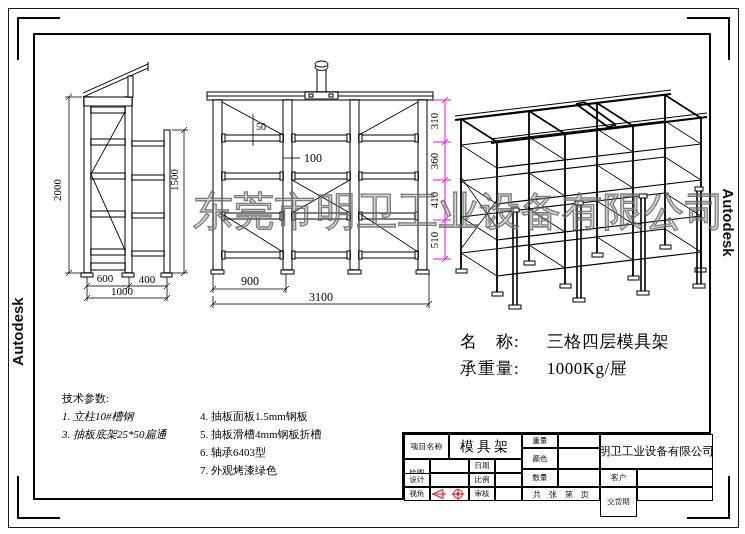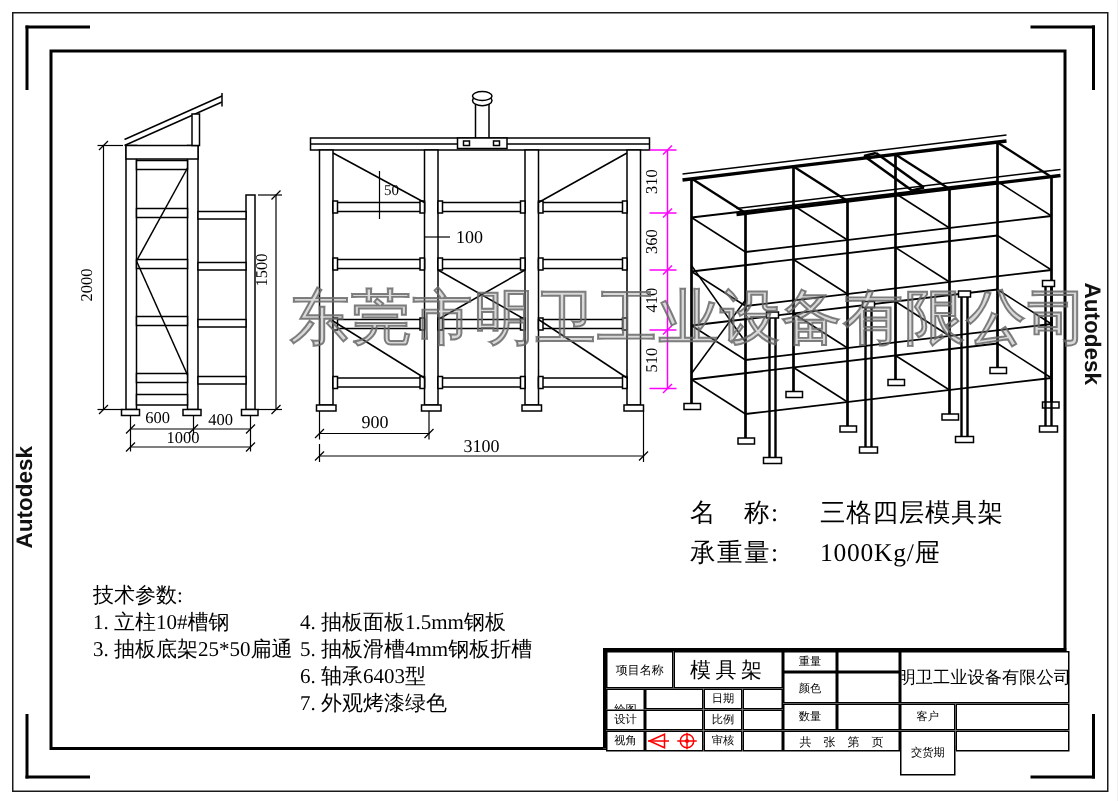--- a/index.html
+++ b/index.html
@@ -23,23 +23,23 @@
   #watermark{left:193px;top:184px;width:505px;font-size:40px;letter-spacing:1px;white-space:nowrap;
              color:rgba(128,128,128,0.30);-webkit-text-stroke:1.3px rgba(105,105,105,0.85);z-index:6;}
   
   #drawing{left:0;top:0;z-index:2;}
   #drawing text{font-family:"Liberation Serif","DejaVu Serif",serif;fill:#000;}
   
   #product-info{left:424px;top:328px;font-size:17px;line-height:27px;z-index:4;white-space:nowrap;}
   #product-info .lbl{letter-spacing:1px;margin-left:36px;}
   #product-info .val{margin-left:27px;letter-spacing:0.5px;}
   
-  #tech-params{left:62px;top:389px;font-size:14px;line-height:18px;z-index:4;white-space:nowrap;}
+  #tech-params{left:62px;top:389px;font-size:11px;line-height:18px;z-index:4;white-space:nowrap;}
   #tech-params .cols{display:flex;}
-  #tech-params .c1{width:138px;}
+  #tech-params .c1{width:138px;font-style:italic;}
   
   #title-block{left:402px;top:432px;width:309px;height:67px;border:2px solid #000;box-sizing:border-box;z-index:5;background:#fff;text-align:right;}
   .tb-cell{position:absolute;border:0.8px solid #000;box-sizing:border-box;display:flex;
            align-items:center;justify-content:center;font-size:7.5px;overflow:hidden;white-space:nowrap;background:#fff;}
 </style>
 </head>
 <body>
 
 <div id="sheet">
 

